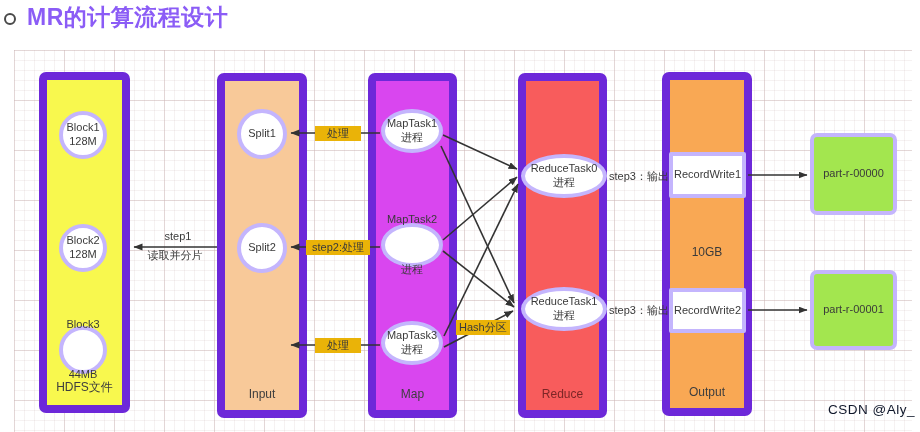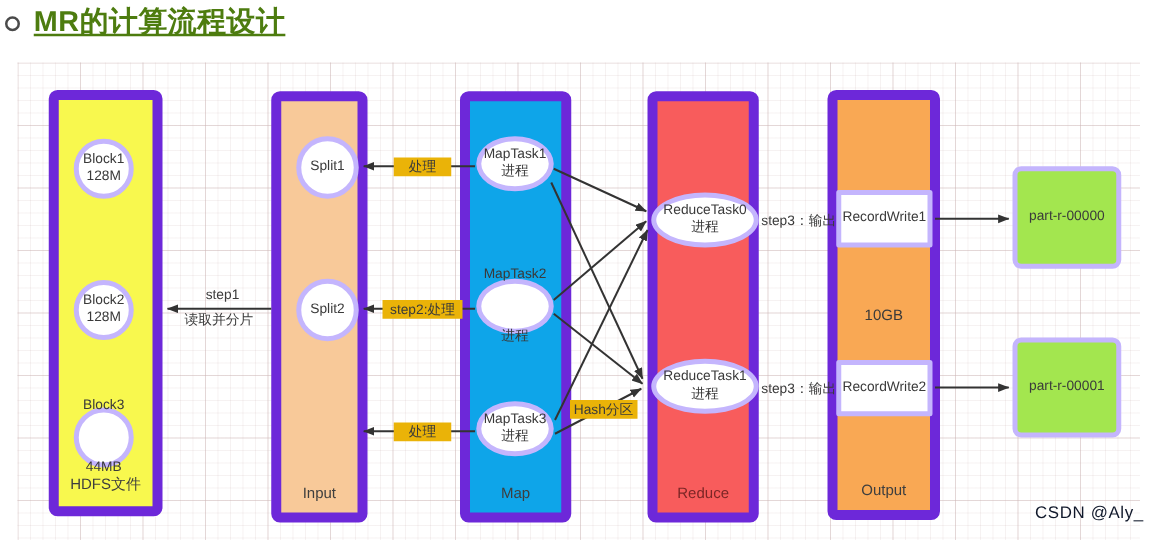--- a/index.html
+++ b/index.html
@@ -9,26 +9,26 @@
   
   #grid{position:absolute;left:14px;top:50px;width:898px;height:382px;z-index:0;
     background-image:
       linear-gradient(rgba(205,182,182,.45) 1px, transparent 1px),
       linear-gradient(90deg, rgba(205,182,182,.45) 1px, transparent 1px),
       linear-gradient(rgba(205,182,182,.18) 1px, transparent 1px),
       linear-gradient(90deg, rgba(205,182,182,.18) 1px, transparent 1px);
     background-size:50px 50px,50px 50px,10px 10px,10px 10px;}
 
   #title-bullet{position:absolute;left:4px;top:13px;width:8px;height:8px;border:2px solid #4a4a4a;border-radius:50%;z-index:5;}
-  #page-title{position:absolute;left:27px;top:2px;font-size:23px;font-weight:700;color:#4d7c0f;z-index:5;letter-spacing:.5px;text-decoration:underline;}
+  #page-title{position:absolute;left:27px;top:2px;font-size:23px;font-weight:700;color:#8b5cf6;z-index:5;letter-spacing:.5px;}
 
   .col{position:absolute;border:8px solid #6d28d9;border-radius:7px;box-sizing:border-box;z-index:1;}
   #col-hdfs  {left:39px; top:72px; width:91px; height:341px; background:#f8f84e;}
-  #col-input {left:217px;top:73px; width:77px; height:345px; background:#f8c999;}
-  #col-map   {left:368px;top:73px; width:89px; height:345px; background:#0ea5e9;}
+  #col-input {left:217px;top:73px; width:90px; height:345px; background:#f8c999;}
+  #col-map   {left:368px;top:73px; width:89px; height:345px; background:#d946ef;}
   #col-reduce{left:518px;top:73px; width:89px; height:345px; background:#f85c5c;}
   #col-output{left:662px;top:72px; width:90px; height:344px; background:#f9a854;}
   .col-label{position:absolute;bottom:9px;left:0;right:0;text-align:center;font-size:12px;color:#3e3e3e;}
   #col-reduce .col-label{color:#7c2626;}
 
   #arrows{position:absolute;left:0;top:0;width:920px;height:432px;z-index:2;}
 
   .node{position:absolute;background:#fff;border:4px solid #c4b5fd;box-sizing:border-box;
     display:flex;flex-direction:column;align-items:center;justify-content:center;
     text-align:center;font-size:11px;color:#3a3a3a;line-height:1.25;z-index:3;}

